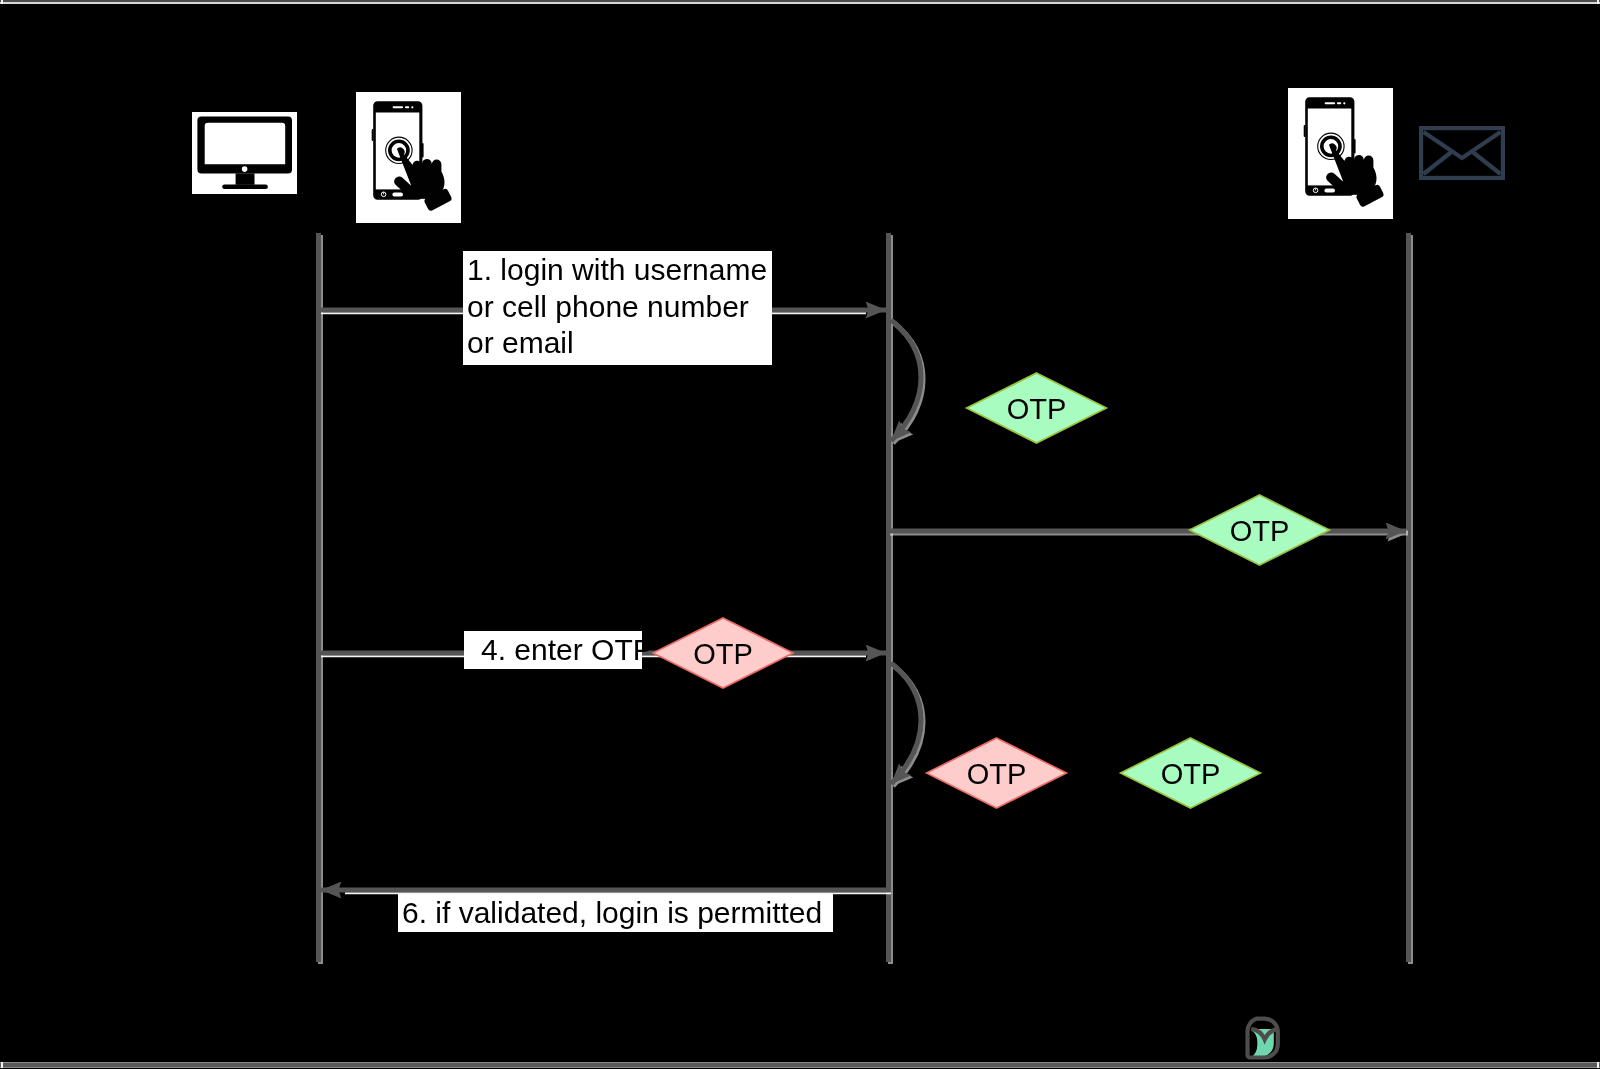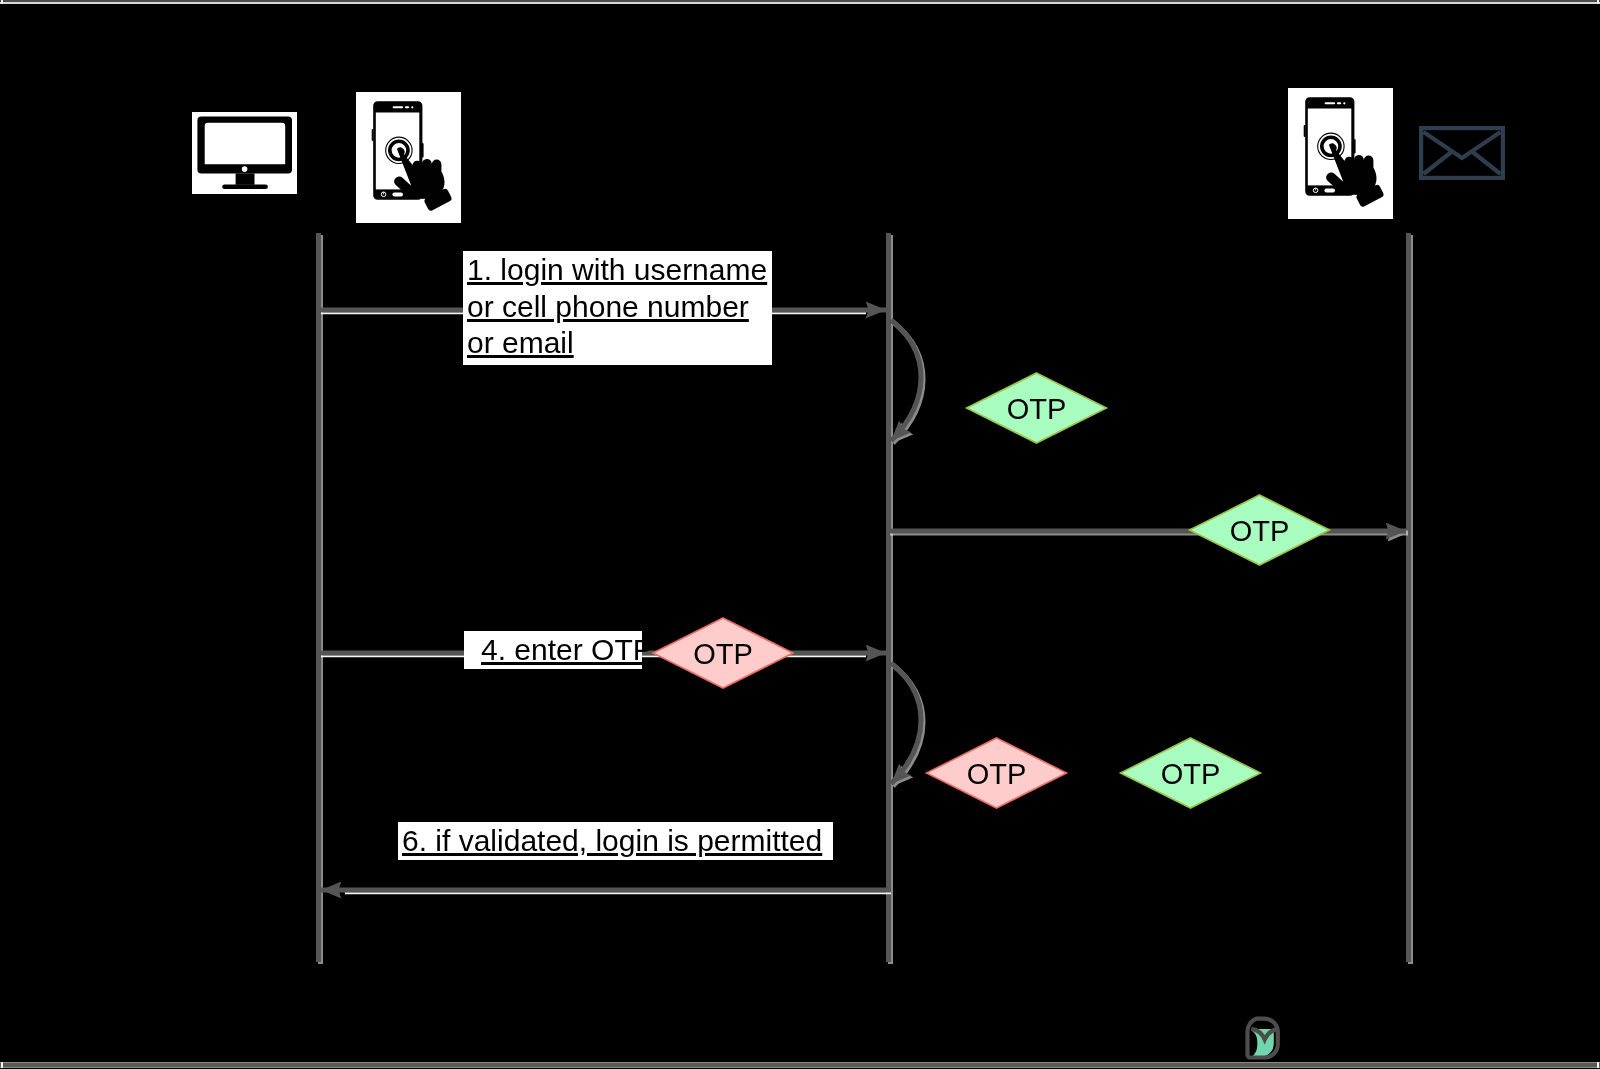--- a/index.html
+++ b/index.html
@@ -4,21 +4,21 @@
 <title>OTP login sequence diagram</title>
 <style>
   html,body{margin:0;padding:0;background:#000;width:1600px;height:1069px;overflow:hidden;}
   #stage{position:relative;width:1600px;height:1069px;background:#000;
          font-family:"Liberation Sans",sans-serif;transform:translateZ(0);}
   #sheet{position:absolute;left:0;top:0;width:1600px;height:1069px;}
   #sheet text{will-change:transform;}
   .ll-halo{filter:drop-shadow(2px 2px 0 rgba(255,255,255,0.55));}
   .msglbl{position:absolute;background:#ffffff;color:#000000;font-size:30px;
           line-height:36.5px;white-space:pre;letter-spacing:0px;
-          padding:1px 4px 0;box-sizing:border-box;will-change:transform;text-decoration:underline;}
+          padding:1px 4px 0;box-sizing:border-box;will-change:transform;}
   .msglbl > span{display:block;}
 </style>
 </head>
 <body>
 
 <div id="stage">
 
   <svg id="sheet" width="1600" height="1069" viewBox="0 0 1600 1069">
 
     <defs>
@@ -149,21 +149,21 @@
       <text x="723" y="654">OTP</text>
       <text x="996.5" y="774">OTP</text>
       <text x="1190.5" y="774">OTP</text>
     </g>
   </svg>
 
   <div class="msglbl" style="left:463px;top:251px;width:309px;height:114px;"><span>1. login with username
 or cell phone number
 or email</span></div>
   <div class="msglbl" style="left:464px;top:631px;width:178px;height:38px;padding-left:17px;"><span>4. enter OTP</span></div>
-  <div class="msglbl" style="left:398px;top:822px;width:435px;height:38px;"><span>6. if validated, login is permitted</span></div>
+  <div class="msglbl" style="left:398px;top:894px;width:435px;height:38px;"><span>6. if validated, login is permitted</span></div>
 
   <div style="position:absolute;left:0;top:0;width:1600px;height:2px;background:#4d4d4d;"></div>
   <div style="position:absolute;left:0;top:2px;width:1600px;height:2px;background:#d8d8d8;"></div>
   <div style="position:absolute;left:0;top:1062px;width:1600px;height:6px;
               background:linear-gradient(to bottom,#8a8a8a 0 1px,#5a5a5a 1px 5px,#8a8a8a 5px 6px);"></div>
   <div style="position:absolute;left:1px;top:1062px;width:2px;height:6px;background:#f2f2f2;"></div>
   <div style="position:absolute;left:1597px;top:1062px;width:2px;height:6px;background:#f2f2f2;"></div>
   <div style="position:absolute;left:1px;top:0px;width:2px;height:4px;background:#f2f2f2;"></div>
   <div style="position:absolute;left:1597px;top:0px;width:2px;height:4px;background:#f2f2f2;"></div>
 

